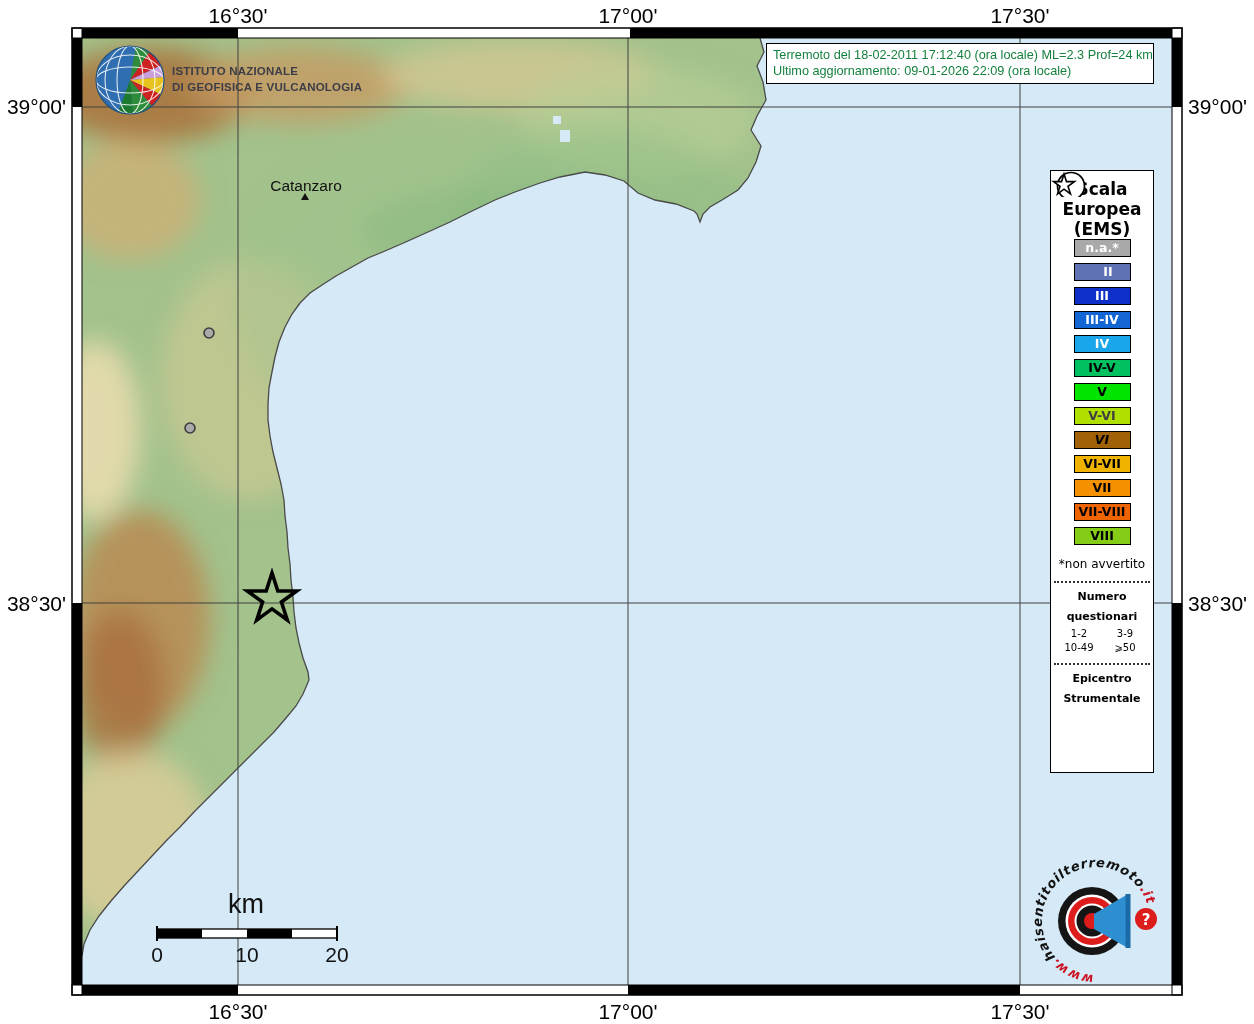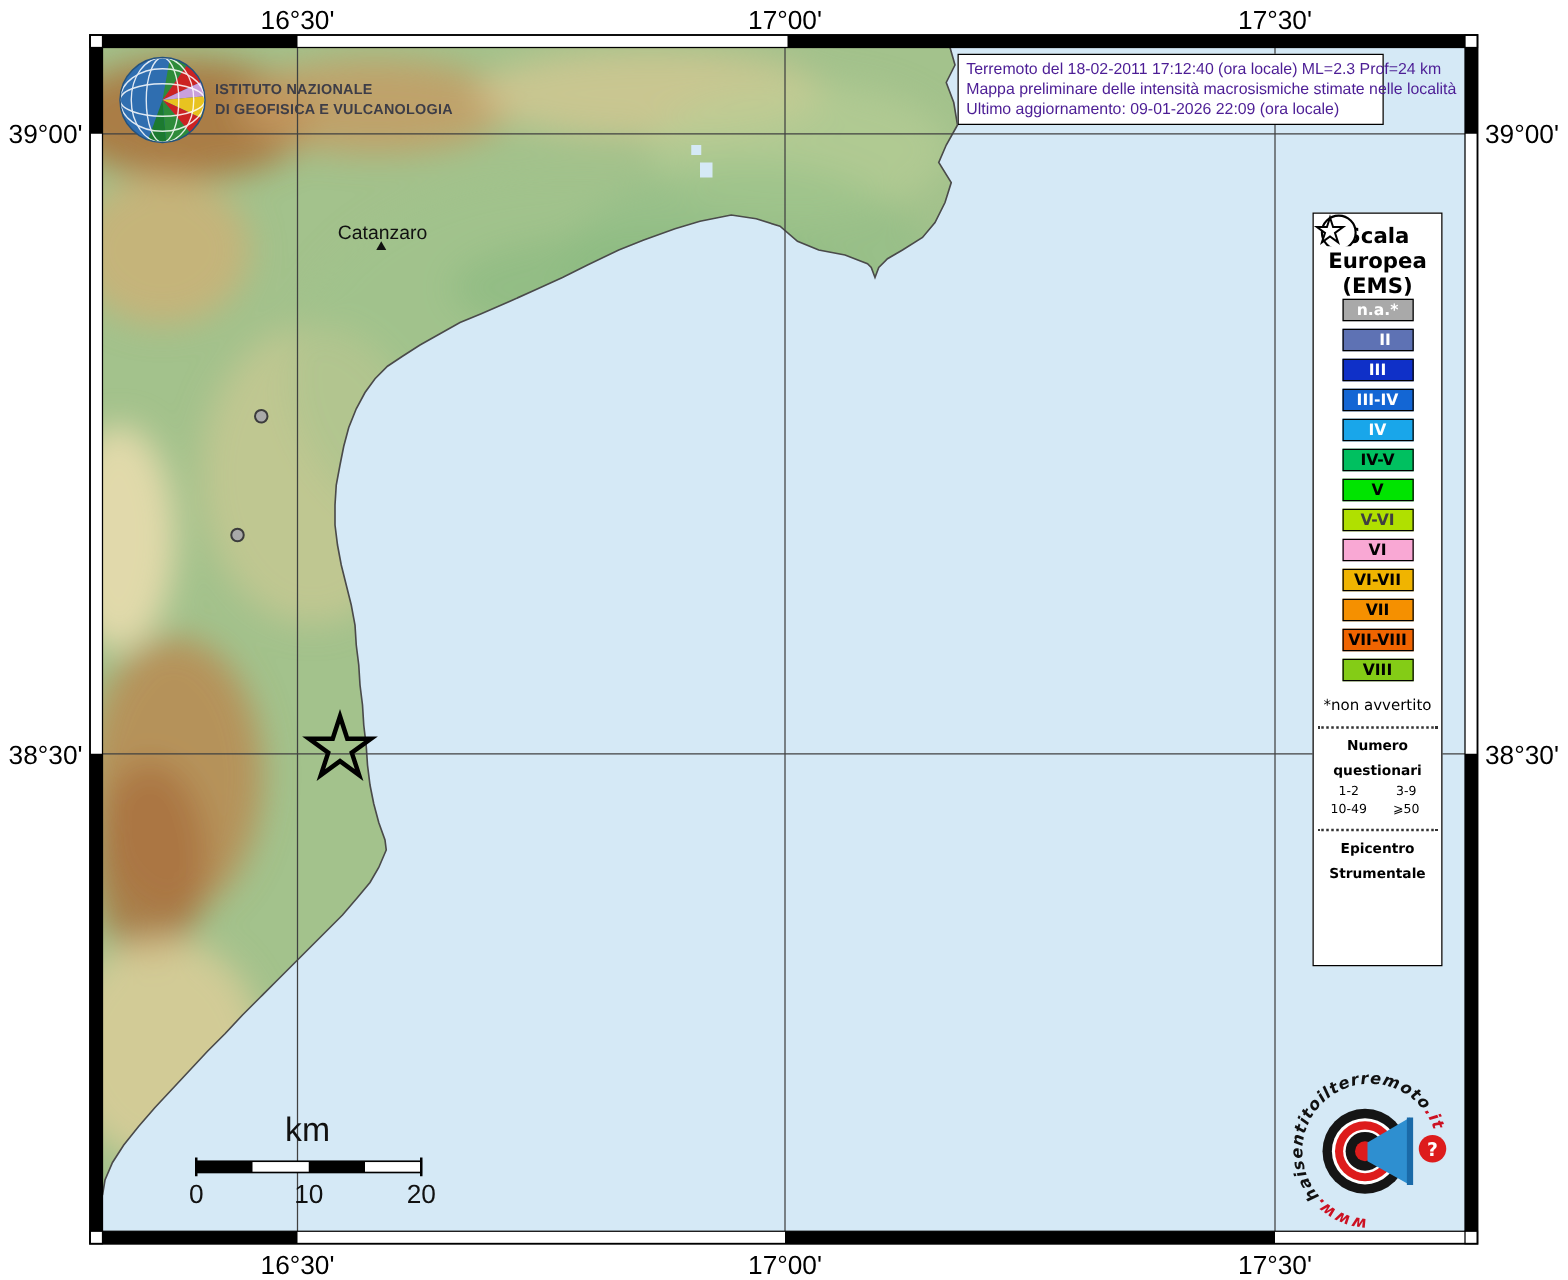--- a/index.html
+++ b/index.html
@@ -9,23 +9,23 @@
   .axis-text{font-family:"Liberation Sans",sans-serif;font-size:21px;fill:#000;}
   .city-text{font-family:"Liberation Sans",sans-serif;font-size:15.5px;fill:#111;}
   .km-text{font-family:"Liberation Sans",sans-serif;font-size:27px;fill:#111;}
   .tick-text{font-family:"Liberation Sans",sans-serif;font-size:21px;fill:#111;}
   .ingv-text{font-family:"Liberation Sans",sans-serif;font-size:11.5px;font-weight:bold;
              fill:#3d3d47;letter-spacing:.2px;}
   .site-text{font-family:"DejaVu Sans",sans-serif;font-size:13px;font-weight:bold;
              font-style:italic;letter-spacing:.8px;}
   .qmark-text{font-family:"DejaVu Sans",sans-serif;font-size:15px;font-weight:bold;fill:#fff;}
 
-  .info-box{position:absolute;left:766px;top:43px;width:341px;box-sizing:border-box;
+  .info-box{position:absolute;left:766px;top:43px;width:388px;box-sizing:border-box;
             background:#fff;border:1.3px solid #000;padding:3px 6px 4px 6px;
-            font-size:12.7px;line-height:1.27;color:#4c1d95;}
+            font-size:12.7px;line-height:1.27;color:#15803d;}
   .info-box div{white-space:nowrap;}
 
   .legend{position:absolute;left:1050px;top:170px;width:104px;height:603px;box-sizing:border-box;
           background:#fff;border:1.5px solid #000;text-align:center;
           font-family:"DejaVu Sans",sans-serif;color:#000;overflow:hidden;}
   .lg-title{padding-top:8px;font-size:17px;font-weight:bold;line-height:20px;}
   .lg-item{width:57px;height:18px;box-sizing:border-box;margin:0 auto 6px auto;
            border:1.4px solid #000;font-size:12.5px;font-weight:bold;line-height:15.5px;}
   .lg-foot{margin-top:12px;font-size:12px;height:16px;}
   .lg-dots{border-top:2px dotted #333;margin:8px 3px 0 3px;height:0;}
@@ -203,40 +203,39 @@
     <text class="site-text">
       <textPath href="#siteArc" startOffset="2">
         <tspan fill="#cc1122">www.</tspan><tspan fill="#111111">haisentitoilterremoto</tspan><tspan fill="#cc1122">.it</tspan>
       </textPath>
     </text>
   </g>
 </svg>
 
 <div class="info-box">
   <div>Terremoto del 18-02-2011 17:12:40 (ora locale) ML=2.3 Prof=24 km</div>
-  <div>Mappa preliminare delle intensità macrosismiche stimate nelle località</div>
   <div>Ultimo aggiornamento: 09-01-2026 22:09 (ora locale)</div>
 </div>
 
 <div class="legend">
   <div class="lg-title">
     <div>Scala</div>
     <div>Europea</div>
     <div>(EMS)</div>
   </div>
 
   <div class="lg-item" style="background-color: rgb(169, 169, 169); color: rgb(255, 255, 255);">n.a.*</div>
   <div class="lg-item" style="background-color: rgb(94, 114, 180); color: rgb(255, 255, 255); padding-left: 12px;">II</div>
   <div class="lg-item" style="background-color: rgb(15, 48, 200); color: rgb(255, 255, 255);">III</div>
   <div class="lg-item" style="background-color: rgb(19, 102, 212); color: rgb(255, 255, 255);">III-IV</div>
   <div class="lg-item" style="background-color: rgb(25, 166, 234); color: rgb(255, 255, 255);">IV</div>
   <div class="lg-item" style="background-color: rgb(0, 192, 96); color: rgb(0, 0, 0);">IV-V</div>
   <div class="lg-item" style="background-color: rgb(0, 228, 0); color: rgb(0, 0, 0);">V</div>
   <div class="lg-item" style="background-color: rgb(176, 224, 0); color: #404040;">V-VI</div>
-  <div class="lg-item" style="background-color: #f9a8d4; color: rgb(0, 0, 0);">VI</div>
+  <div class="lg-item" style="background-color: #a16207; color: rgb(0, 0, 0); font-style: italic;">VI</div>
   <div class="lg-item" style="background-color: rgb(240, 180, 0); color: rgb(0, 0, 0);">VI-VII</div>
   <div class="lg-item" style="background-color: rgb(245, 144, 0); color: rgb(0, 0, 0);">VII</div>
   <div class="lg-item" style="background-color: rgb(240, 100, 0); color: rgb(0, 0, 0);">VII-VIII</div>
   <div class="lg-item" style="background-color: #84cc16; color: rgb(0, 0, 0);">VIII</div>
 
   <div class="lg-foot">*non avvertito</div>
   <div class="lg-dots"></div>
 
   <div class="lg-sub">
     <div>Numero</div>

